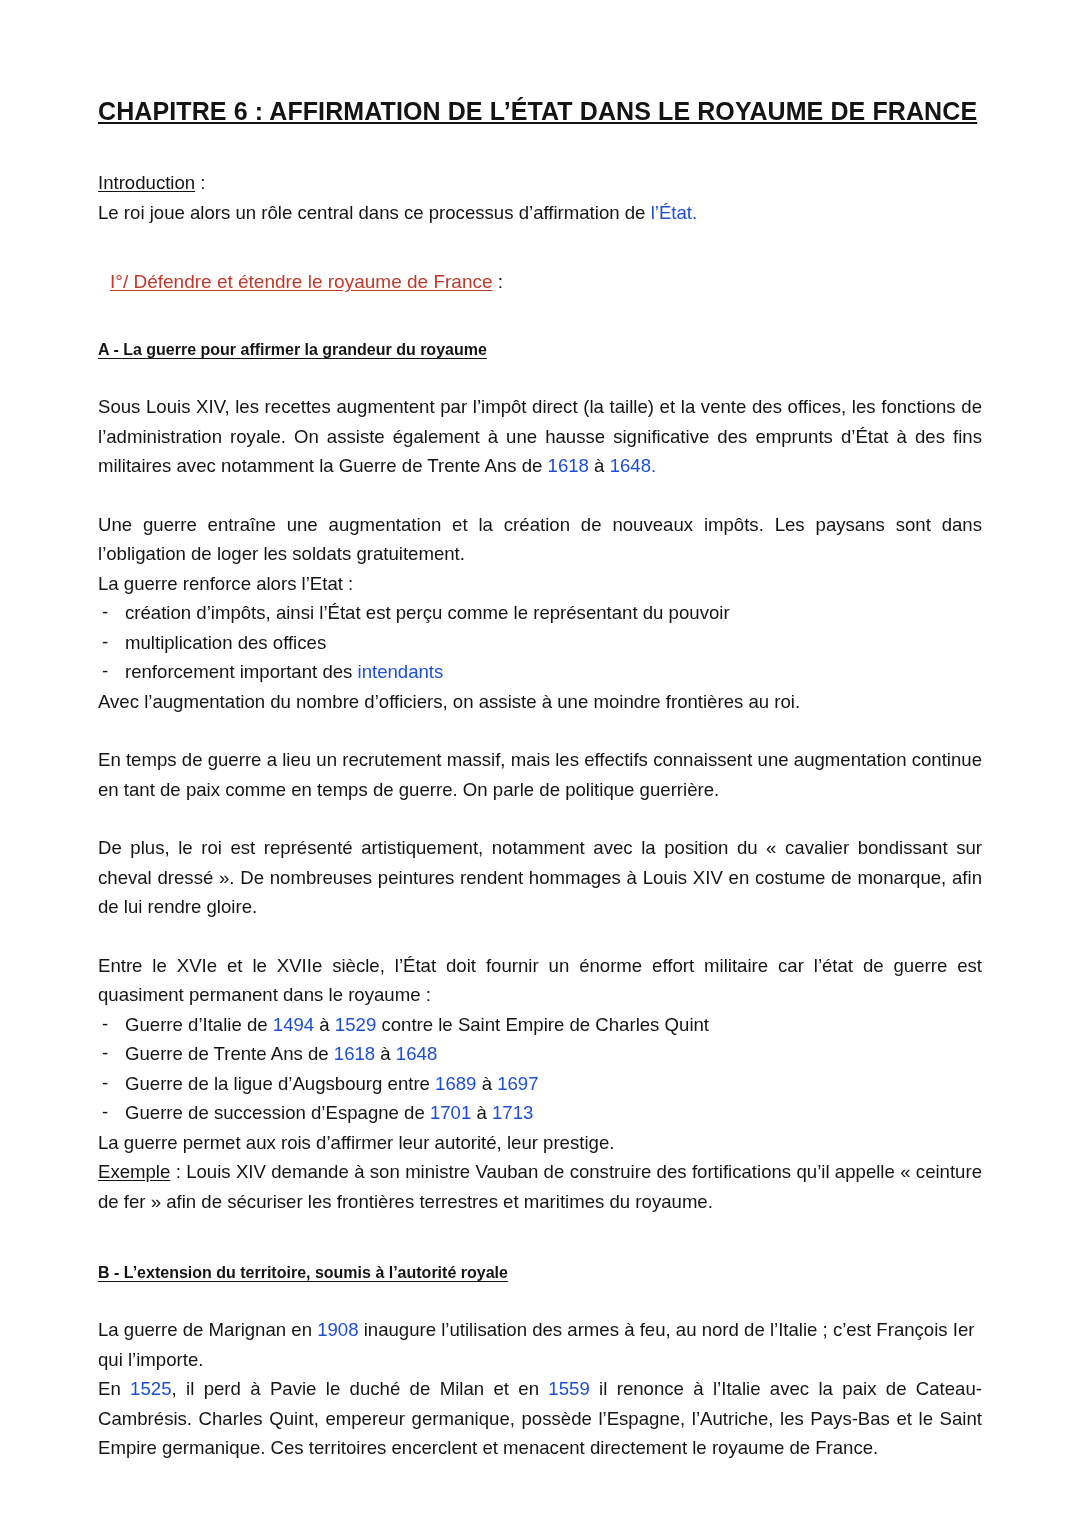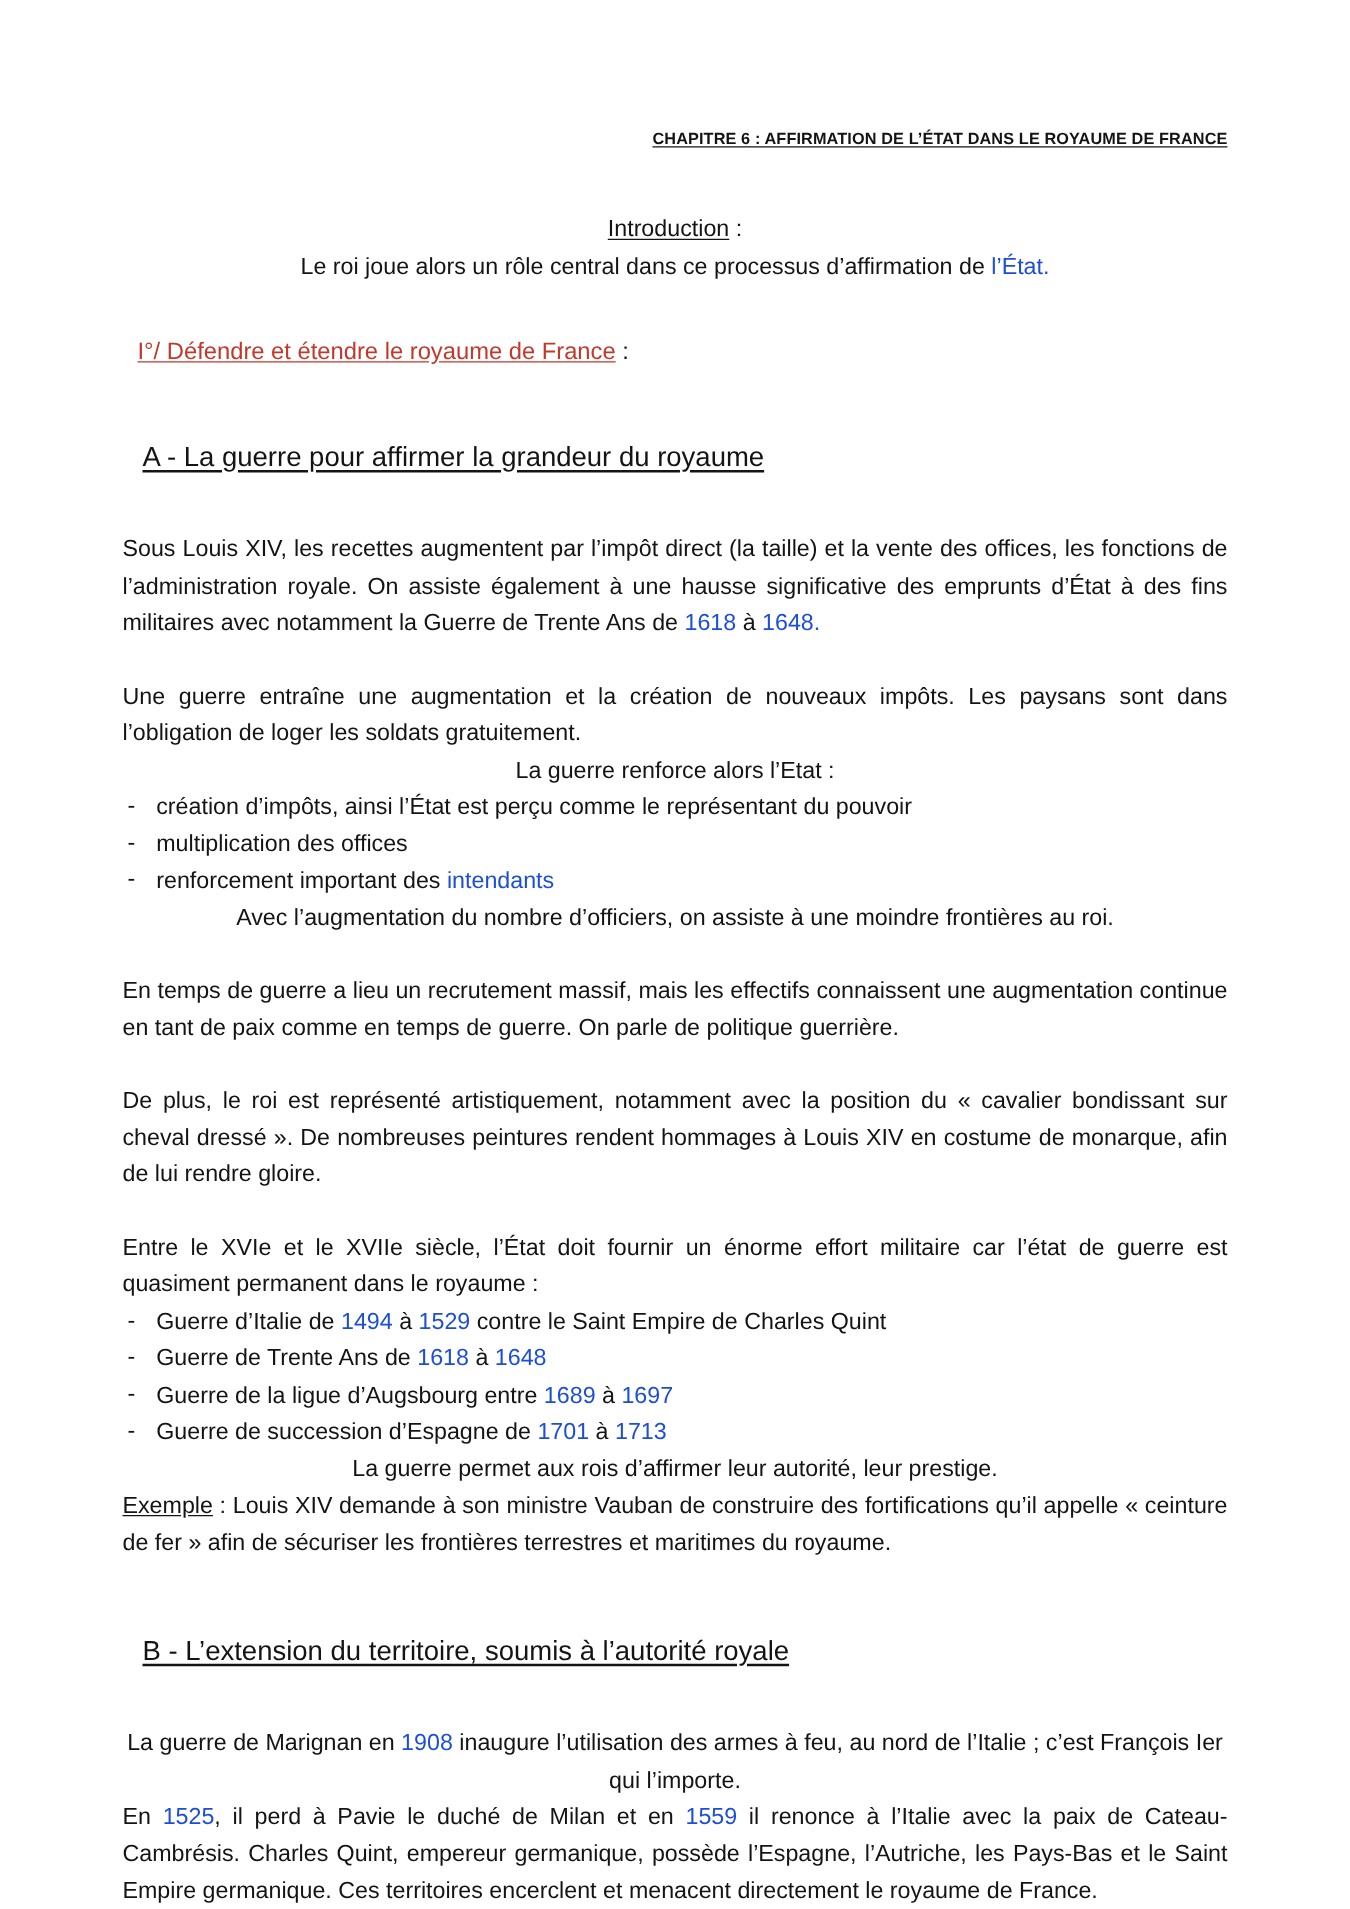--- a/index.html
+++ b/index.html
@@ -23,52 +23,52 @@
   .doc {
     width: 884px;
     font-size: 18.6px;
     line-height: 29.5px;
     color: #141414;
   }
 
   
   .doc-title {
     font-weight: bold;
-    font-size: 13px;
-    text-align: right;
+    font-size: 25px;
+    text-align: left;
     text-decoration: underline;
     text-underline-offset: 2px;
     letter-spacing: 0.1px;
     margin: 0 0 44px 0;
     line-height: 26px;
   }
 
   
   .p {
     margin: 0;
     text-align: justify;
     text-justify: inter-word;
   }
-  .p.left { text-align: center; }
+  .p.left { text-align: left; }
   .gap { height: 29px; }
   .gap-sm { height: 14px; }
 
   .u { text-decoration: underline; text-underline-offset: 2px; }
   .red { color: #1d4ed8; }
   .red-h {
     color: #C0392B;
     text-decoration: underline;
     text-underline-offset: 2px;
   }
 
   
   .sec-head {
-    margin: 16px;
-    font-weight: normal;
-    font-size: 22px;
+    margin: 0;
+    font-weight: bold;
+    font-size: 16px;
     line-height: 27px;
   }
   .sec-head span.lbl {
     text-decoration: underline;
     text-underline-offset: 2.5px;
   }
 
   
   .roman-head {
     margin: 12px;

